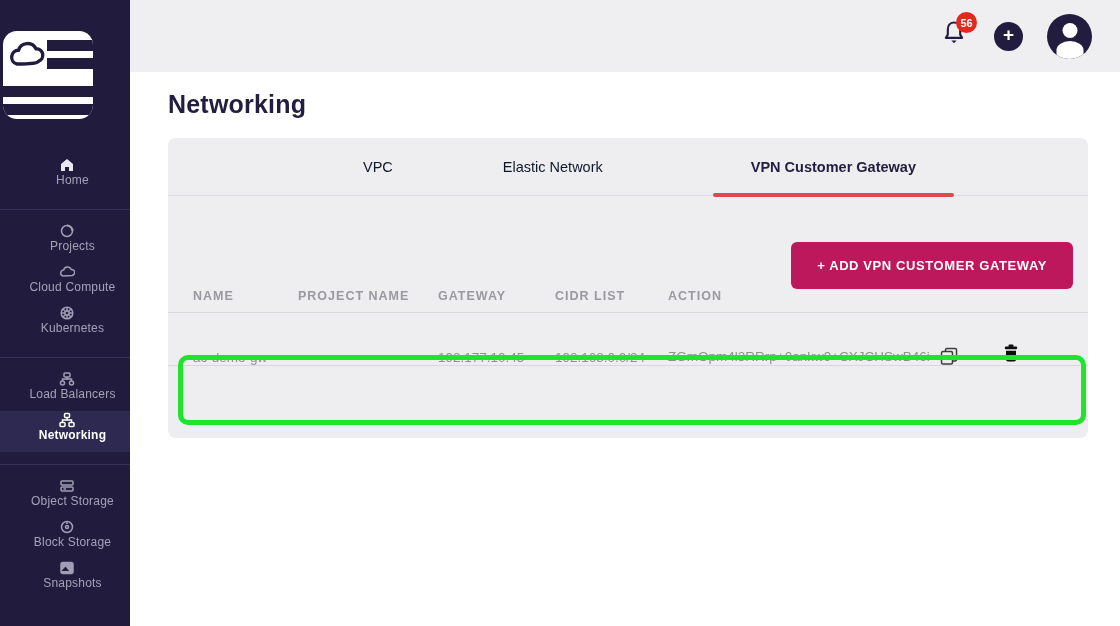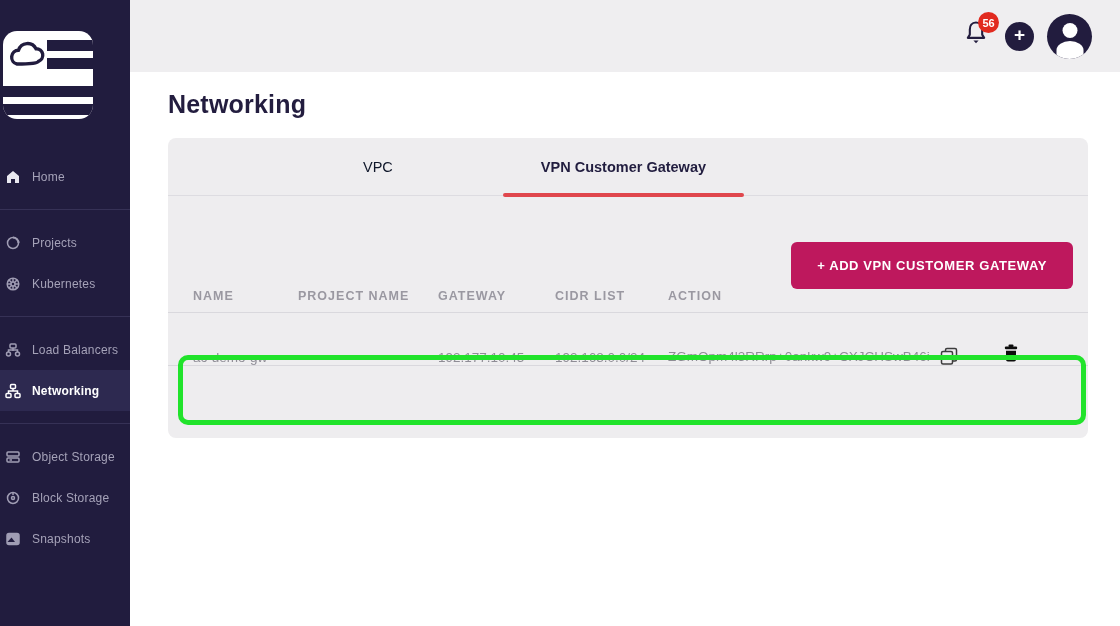--- a/index.html
+++ b/index.html
@@ -3,33 +3,33 @@
 <meta charset="utf-8">
 <style>
   * { margin:0; padding:0; box-sizing:border-box; }
   html,body { width:1120px; height:626px; overflow:hidden; }
   body { font-family:"Liberation Sans", sans-serif; background:#fff; position:relative; }
 
   
   .sidebar { position:absolute; left:0; top:0; width:130px; height:626px; background:#211c3e; z-index:5; }
   .logo-box { margin:31px 0 0 3px; }
   .side-nav { margin-top:33px; }
-  .side-item { height:41px; display:flex; align-items:center; padding-left:4px; cursor:pointer; }
+  .side-item { height:41px; display:flex; align-items:center; padding-left:4px; cursor:pointer;flex-direction:column; }
   .side-item .s-icon { width:17px; height:17px; flex:0 0 17px; display:flex; align-items:center; justify-content:center; }
   .side-item .s-label { margin-left:11px; font-size:12px; color:#a5a2b8; letter-spacing:.2px; }
   .side-item.active { background:#2d2950; }
   .side-item.active .s-label { color:#ffffff; font-weight:bold; }
   .side-divider { height:1px; background:#363156; margin:12px 0; }
   .s-icon svg { stroke:#a09db4; fill:none; stroke-width:1.5; }
   .side-item.active .s-icon svg { stroke:#ffffff; }
   .side-item:first-child .s-icon svg { stroke:#e9e8f0; }
 
   
   .topbar { position:absolute; left:130px; top:0; width:990px; height:72px; background:#efeef0; }
-  .topbar-right { position:absolute; right:28px; top:0; height:72px; display:flex; align-items:center; gap:13px; }
+  .topbar-right { position:absolute; right:28px; top:0; height:72px; display:flex; align-items:center; gap:24px; }
   .bell-wrap { position:relative; width:30px; height:36px; cursor:pointer; }
   .badge { position:absolute; top:-6px; left:16px; min-width:21px; height:21px; border-radius:11px; background:#e12a1f;
            color:#fff; font-size:11px; font-weight:bold; display:flex; align-items:center; justify-content:center; }
   .plus-btn { width:29px; height:29px; border-radius:50%; background:#221c3e; color:#fff; border:none;
               font-size:19px; font-weight:bold; display:flex; align-items:center; justify-content:center; cursor:pointer; line-height:0; padding-bottom:2px; }
   .avatar { width:45px; height:45px; border-radius:50%; background:#221c3e; overflow:hidden; cursor:pointer; position:relative; }
   .avatar .head { position:absolute; left:50%; top:9px; transform:translateX(-50%); width:15px; height:15px; border-radius:50%; background:#fff; }
   .avatar .body { position:absolute; left:50%; top:27px; transform:translateX(-50%); width:27px; height:18px; border-radius:50% 50% 0 0; background:#fff; }
 
   
@@ -98,20 +98,28 @@
         <svg width="16" height="16" viewBox="0 0 16 16">
             <circle cx="8" cy="8" r="5.5"></circle>
             <path d="M8 2.5 A5.5 5.5 0 0 1 13.5 8" stroke-width="2"></path>
           </svg>
       </span>
       <span class="s-label">Projects</span>
     </div>
     <div class="side-item">
       <span class="s-icon">
         <svg width="16" height="16" viewBox="0 0 16 16">
+            <path d="M4 12 a3 3 0 0 1 .6-5.9 a4 4 0 0 1 7.6-.6 a2.8 2.8 0 0 1 .9 5.9 Z"></path>
+          </svg>
+      </span>
+      <span class="s-label">Cloud Compute</span>
+    </div>
+    <div class="side-item">
+      <span class="s-icon">
+        <svg width="16" height="16" viewBox="0 0 16 16">
             <circle cx="8" cy="8" r="5.8"></circle>
             <circle cx="8" cy="8" r="2"></circle>
         <path d="M8 2.2 V6 M13.8 8 H10 M8 13.8 V10 M2.2 8 H6 M4 4 L6.5 6.5 M12 4 L9.5 6.5 M12 12 L9.5 9.5 M4 12 L6.5 9.5"></path>
           </svg>
       </span>
       <span class="s-label">Kubernetes</span>
     </div>
 
     <div class="side-divider"></div>
 
@@ -190,20 +198,21 @@
     </div>
   </div>
 </div>
 
 <div class="main">
   <h1 class="page-title">Networking</h1>
 
   <div class="card">
     <div class="tabbar">
       <div class="tab">VPC</div>
+      <div class="tab">Elastic Network</div>
       <div class="tab active">VPN Customer Gateway</div>
     </div>
 
     <div class="card-body">
       <div class="btn-row">
         <button class="add-btn">+ ADD VPN CUSTOMER GATEWAY</button>
       </div>
 
       <div class="thead">
         <div class="th c-name">NAME</div>

